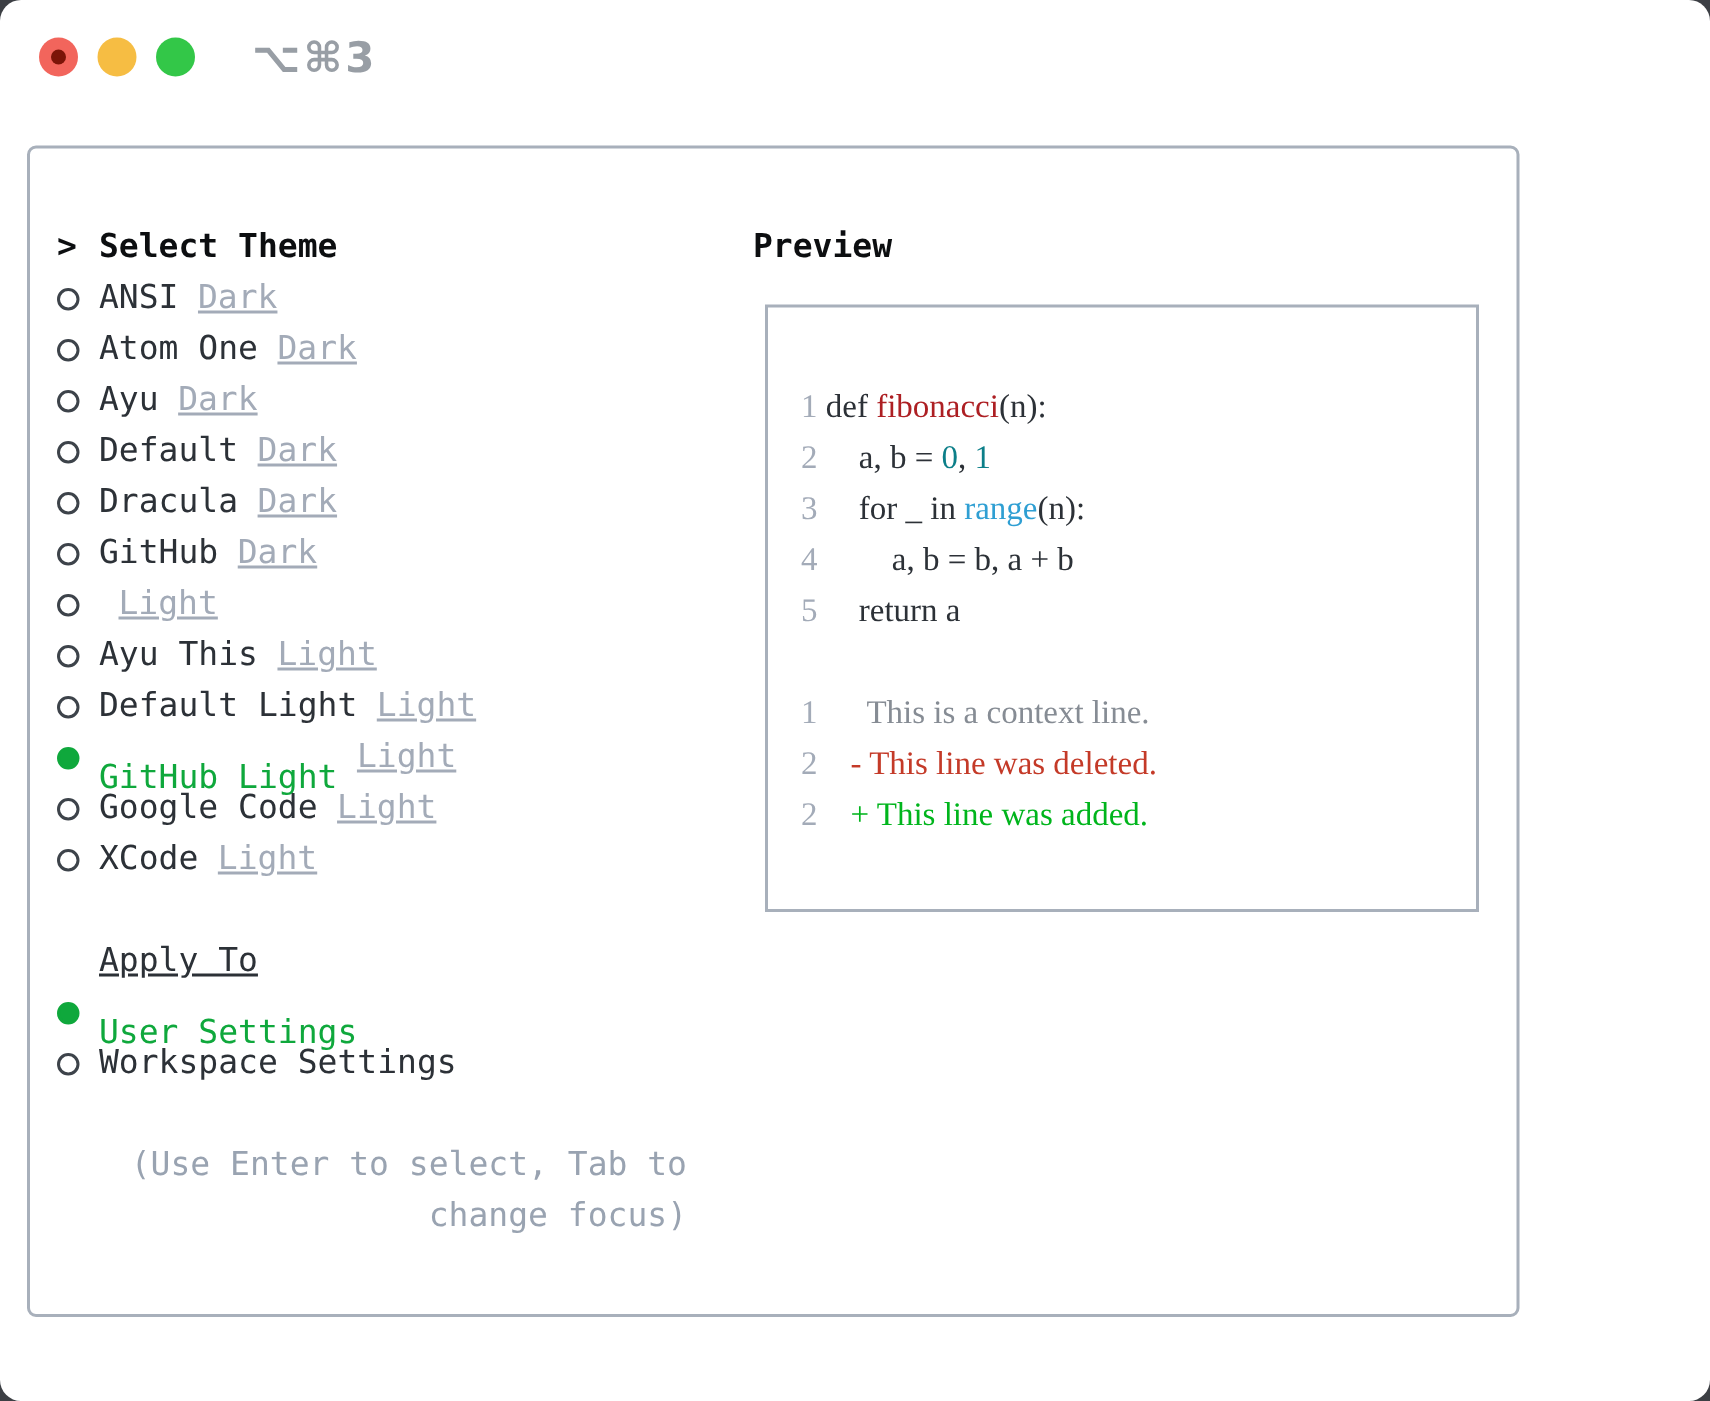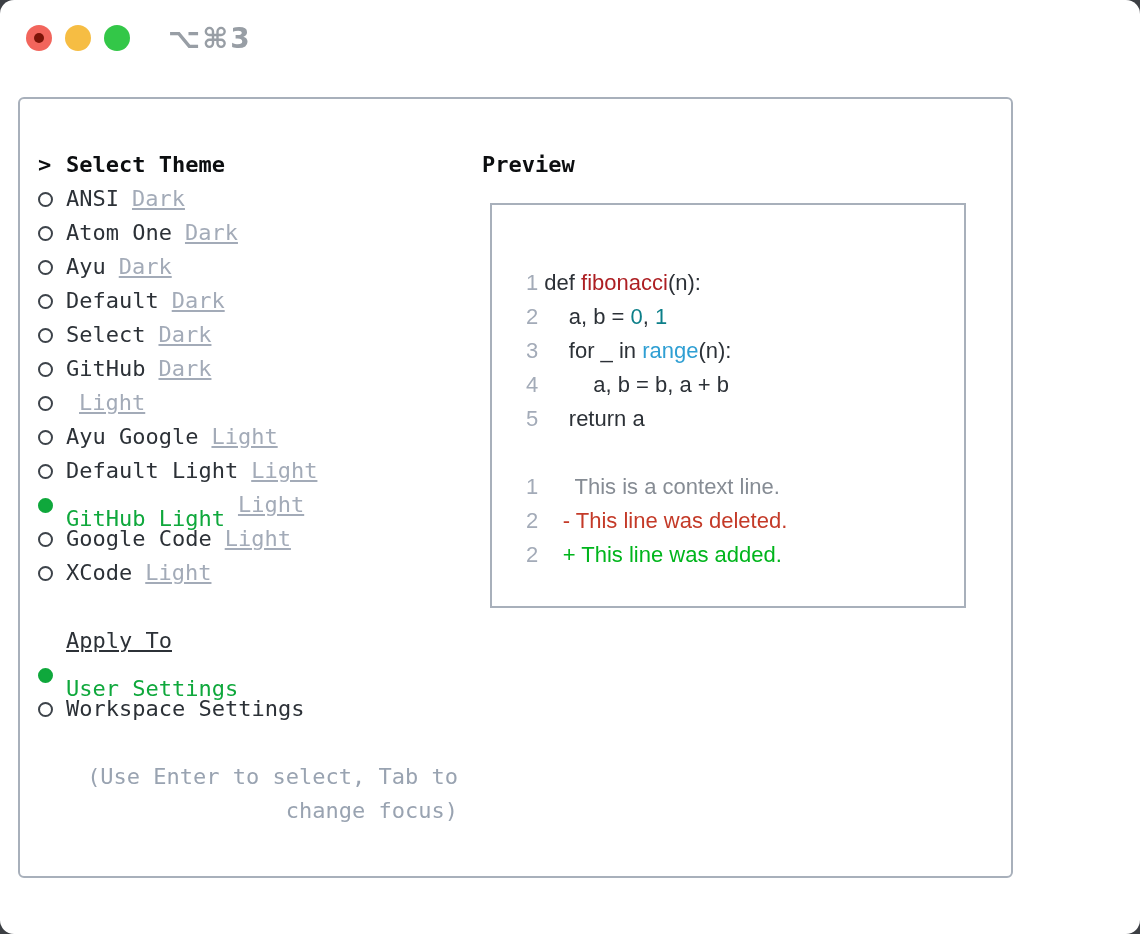--- a/index.html
+++ b/index.html
@@ -48,32 +48,32 @@
   .opt-label{color:var(--text-primary,#2c3137);}
   .selected .opt-label{color:var(--accent-green,#0fa83c);margin-top:28px;}
   .variant{color:var(--muted-gray,#a3abb8);margin-left:13px;text-decoration:underline;}
   .apply-header{padding-left:28px;color:var(--text-primary,#2c3137);text-decoration:underline;}
   .spacer{height:34px;}
   .hint{
     max-width:420px;color:var(--hint-gray,#99a3b1);
     font-size:22px;line-height:34px;word-wrap:break-word;text-align:right;
   }
   
-  .right-col{position:absolute;left:462px;top:49px;}
+  .right-col{position:absolute;left:482px;top:49px;}
   .preview-title{
     font-size:22px;line-height:34px;font-weight:bold;
     color:var(--heading-black,#0c0e10);
   }
   .preview-box{
     margin:21px 0 0 8px;width:472px;height:401px;
     border:2px solid var(--border-gray,#a8b0bb);background:#fff;overflow:hidden;
   }
   #code{
-    margin:16px;padding:45px 0 0 18px;
-    font-family:Liberation Sans, sans-serif;
+    margin:4px;padding:45px 0 0 18px;
+    font-family:Liberation Serif, serif;
     font-size:22px;line-height:34px;white-space:pre;
   }
   .seg-num{color:var(--muted-gray,#a3abb8);}
   .seg-code{color:var(--text-primary,#2c3137);}
   .seg-fn{color:var(--function-red,#ad1f23);}
   .seg-lit{color:var(--number-teal,#0c7f89);}
   .seg-call{color:var(--builtin-blue,#2f9fd3);}
   .seg-ctx{color:var(--context-gray,#868c94);}
   .seg-del{color:var(--diff-removed-red,#c43a28);}
   .seg-add{color:var(--diff-added-green,#00b51c);}
@@ -100,24 +100,24 @@
       <div class="row">
         <span class="cursor">&gt;</span>
         <span class="h-label">Select Theme</span>
       </div>
 
       <div id="theme-list">
           <div class="row option"><span class="radio"></span><span class="opt-label">ANSI</span><span class="variant">Dark</span></div>
           <div class="row option"><span class="radio"></span><span class="opt-label">Atom One</span><span class="variant">Dark</span></div>
           <div class="row option"><span class="radio"></span><span class="opt-label">Ayu</span><span class="variant">Dark</span></div>
           <div class="row option"><span class="radio"></span><span class="opt-label">Default</span><span class="variant">Dark</span></div>
-          <div class="row option"><span class="radio"></span><span class="opt-label">Select</span><span class="variant">Dark</span></div>
+          <div class="row option"><span class="radio"></span><span class="opt-label">Dracula</span><span class="variant">Dark</span></div>
           <div class="row option"><span class="radio"></span><span class="opt-label">GitHub</span><span class="variant">Dark</span></div>
           <div class="row option"><span class="radio"></span><span class="variant">Light</span></div>
-          <div class="row option"><span class="radio"></span><span class="opt-label">Ayu Google</span><span class="variant">Light</span></div>
+          <div class="row option"><span class="radio"></span><span class="opt-label">Ayu This</span><span class="variant">Light</span></div>
           <div class="row option"><span class="radio"></span><span class="opt-label">Default Light</span><span class="variant">Light</span></div>
           <div class="row option selected"><span class="radio on"></span><span class="opt-label">GitHub Light</span><span class="variant">Light</span></div>
           <div class="row option"><span class="radio"></span><span class="opt-label">Google Code</span><span class="variant">Light</span></div>
           <div class="row option"><span class="radio"></span><span class="opt-label">XCode</span><span class="variant">Light</span></div>
         </div>
 
       <div class="spacer"></div>
 
       <div class="row apply-header">
         <span>Apply To</span>

